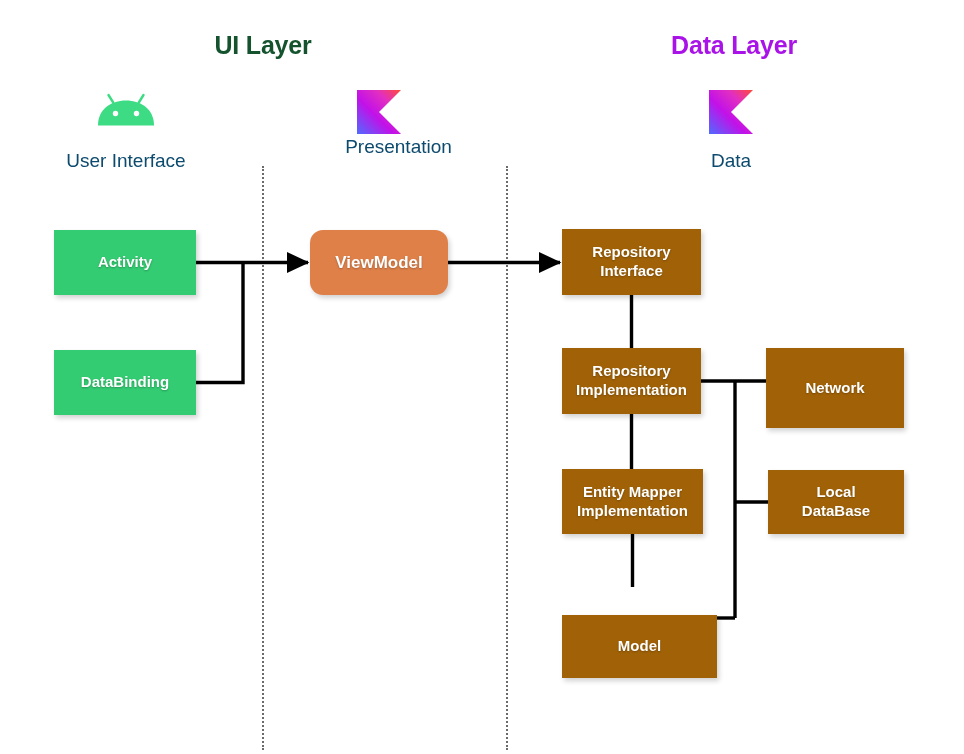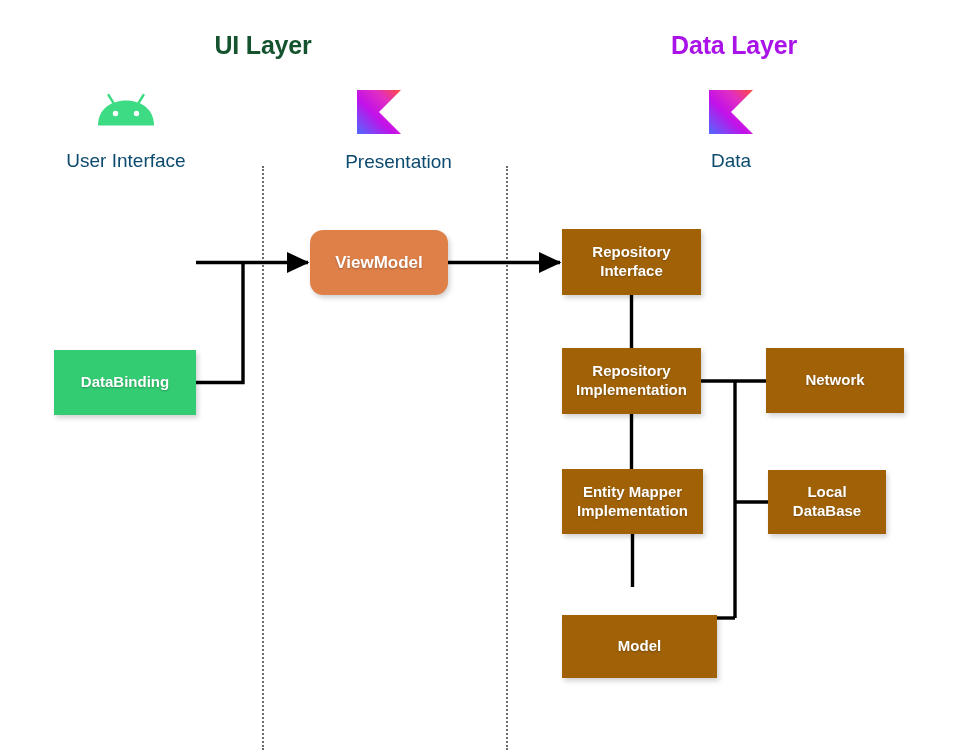--- a/index.html
+++ b/index.html
@@ -37,21 +37,21 @@
   .module-label {
     position: absolute;
     font-size: 19px;
     font-weight: normal;
     color: #0c4a6e;
     white-space: nowrap;
     transform: translateX(-50%);
     text-align: center;
   }
   #label-user-interface { left: 126px; top: 150px; }
-  #label-presentation   { left: 379px; top: 151px; padding-left: 39px; }
+  #label-presentation   { left: 379px; top: 136px; padding-left: 39px; }
   #label-data           { left: 731px; top: 150px; }
 
   
   .icon-wrap {
     position: absolute;
     transform: translateX(-50%);
     line-height: 0;
   }
   #android-icon-wrap { left: 126px; top: 92px; }
   #kotlin-icon-presentation { left: 379px; top: 90px; }
@@ -87,22 +87,22 @@
   .node.purple { background: #a16207; }
   .node.big    { font-size: 17px; border-radius: 13px; }
 
   #node-activity       { left: 54px;  top: 230px; width: 142px; height: 65px; }
   #node-databinding    { left: 54px;  top: 350px; width: 142px; height: 65px; }
   #node-viewmodel      { left: 310px; top: 230px; width: 138px; height: 65px; }
   #node-repo-interface { left: 562px; top: 229px; width: 139px; height: 66px; }
   #node-repo-impl      { left: 562px; top: 348px; width: 139px; height: 66px; }
   #node-entity-mapper  { left: 562px; top: 469px; width: 141px; height: 65px; }
   #node-model          { left: 562px; top: 615px; width: 155px; height: 63px; }
-  #node-network        { left: 766px; top: 348px; width: 138px; height: 65px; }
-  #node-local-db       { left: 768px; top: 470px; width: 118px; height: 64px; text-align: center; }
+  #node-network        { left: 766px; top: 348px; width: 138px; height: 80px; }
+  #node-local-db       { left: 768px; top: 470px; width: 136px; height: 64px; text-align: center; }
 
   
   #connectors {
     position: absolute;
     left: 0;
     top: 0;
     width: 964px;
     height: 754px;
     pointer-events: none;
   }
@@ -181,20 +181,21 @@
 
     <path d="M735,381 L735,618" stroke="#000000" stroke-width="3.4" fill="none"></path>
 
     <path d="M701,381 L766,381" stroke="#000000" stroke-width="3.4" fill="none"></path>
 
     <path d="M735,502 L768,502" stroke="#000000" stroke-width="3.4" fill="none"></path>
 
     <path d="M703,618 L735,618" stroke="#000000" stroke-width="3.4" fill="none"></path>
   </svg>
 
+  <div class="node green" id="node-activity">Activity</div>
 
   <div class="node green" id="node-databinding">DataBinding</div>
 
   <div class="node orange big" id="node-viewmodel">ViewModel</div>
 
   <div class="node purple" id="node-repo-interface">
     <span>
       <span>Repository</span><br>
       <span>Interface</span>
     </span>

